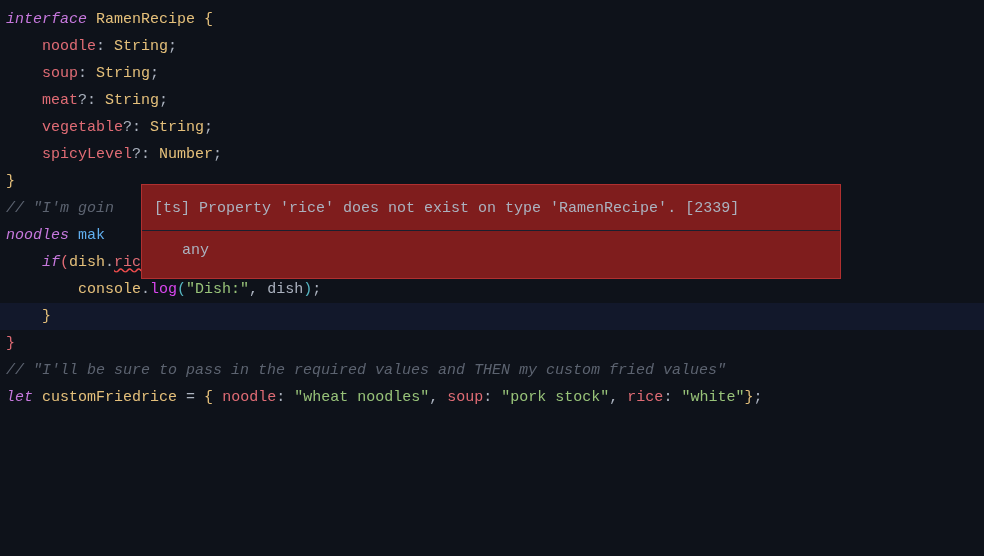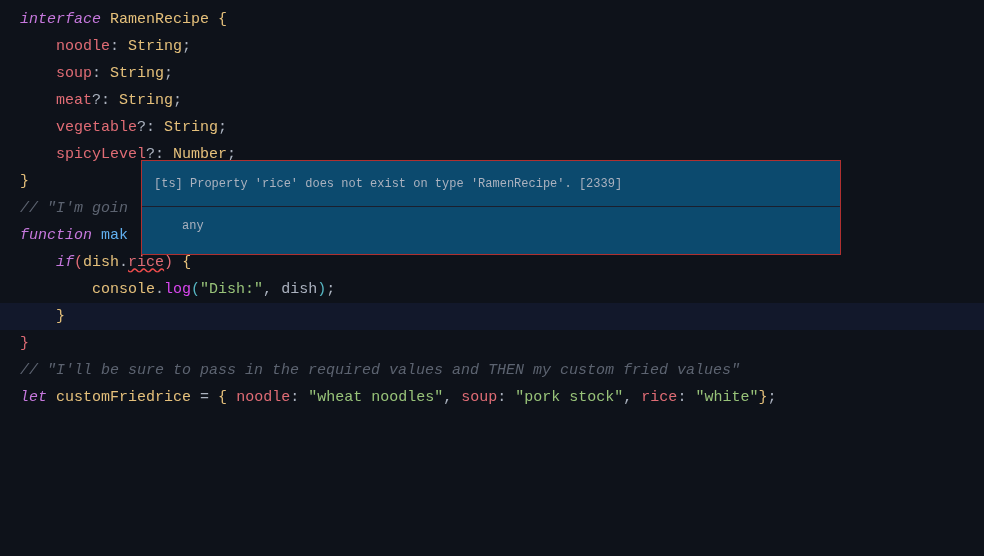--- a/index.html
+++ b/index.html
@@ -11,21 +11,21 @@
       font-size: 15px;
       line-height: 27px;
       color: #d4d4d4;
       overflow: hidden;
       position: relative;
     }
     .editor {
       padding: 6px 0;
     }
     .line {
-      padding: 0 20px;
+      padding: 0 6px;
       white-space: pre;
       position: relative;
     }
     .line.highlighted {
       background: #12182b;
     }
     .kw { color: #c678dd; font-style: italic; }
     .type-name { color: #e5c07b; }
     .prop { color: #e06c75; }
     .type { color: #e5c07b; margin-top: 20px; }
@@ -41,26 +41,26 @@
     .method { color: #d946ef; }
     .string { color: #98c379; }
     .call { color: #61afef; }
     .errunder {
       text-decoration: underline wavy #f14c4c;
       text-decoration-skip-ink: none;
     }
     .tooltip {
       position: absolute;
       left: 141px;
-      top: 160px;
+      top: 184px;
       width: 700px;
       border: 1px solid #b03030;
-      background: #0c4a6e;
+      background: #7f1d1d;
       padding: 10px 12px 14px 12px;
-      font-size: 12px;
+      font-size: 15px;
       line-height: 27px;
       color: #abb2bf;
       z-index: 10;
     }
     .tooltip-err { color: #abb2bf; }
     .tooltip-divider {
       height: 1px;
       background: #1a1f2e;
       margin: 8px -12px 6px -12px;
     }
@@ -82,21 +82,21 @@
   <div class="line">    <span class="prop"><span>vegetable</span><span class="punct">?</span></span><span class="punct">:</span> <span class="type">String</span><span class="punct">;</span></div>
 
   <div class="line">    <span class="prop"><span>spicyLevel</span><span class="punct">?</span></span><span class="punct">:</span> <span class="type">Number</span><span class="punct">;</span></div>
 
   <div class="line"><span class="brace">}</span></div>
 
   <div class="line"></div>
 
   <div class="line"><span class="comment">// "I'm goin</span></div>
 
-  <div class="line"><span class="kw">function</span> <span class="func">mak</span></div>
+  <div class="line"><span class="kw">noodles</span> <span class="func">mak</span></div>
 
   <div class="line">    <span class="kw">if</span><span class="brace-pink">(</span><span class="obj">dish</span><span class="punct">.</span><span class="prop errunder">rice</span><span class="brace-pink">)</span> <span class="brace">{</span></div>
 
   <div class="line">        <span class="obj">console</span><span class="punct">.</span><span class="method">log</span><span class="brace-blue">(</span><span class="string">"Dish:"</span><span class="punct">,</span> <span class="varname">dish</span><span class="brace-blue">)</span><span class="punct">;</span></div>
 
   <div class="line highlighted">    <span class="brace">}</span></div>
 
   <div class="line"><span class="brace-pink">}</span></div>
 
   <div class="line"></div>

